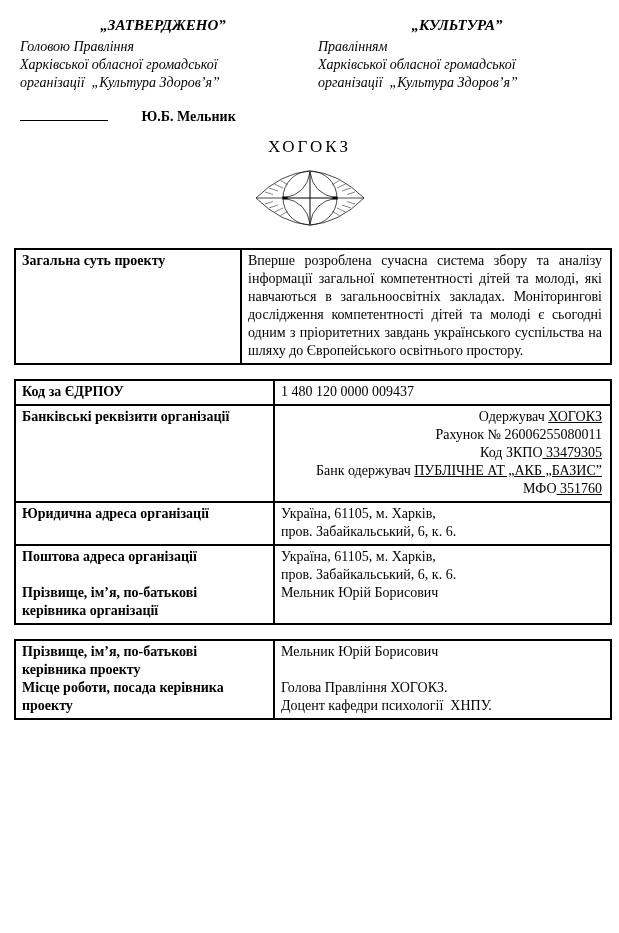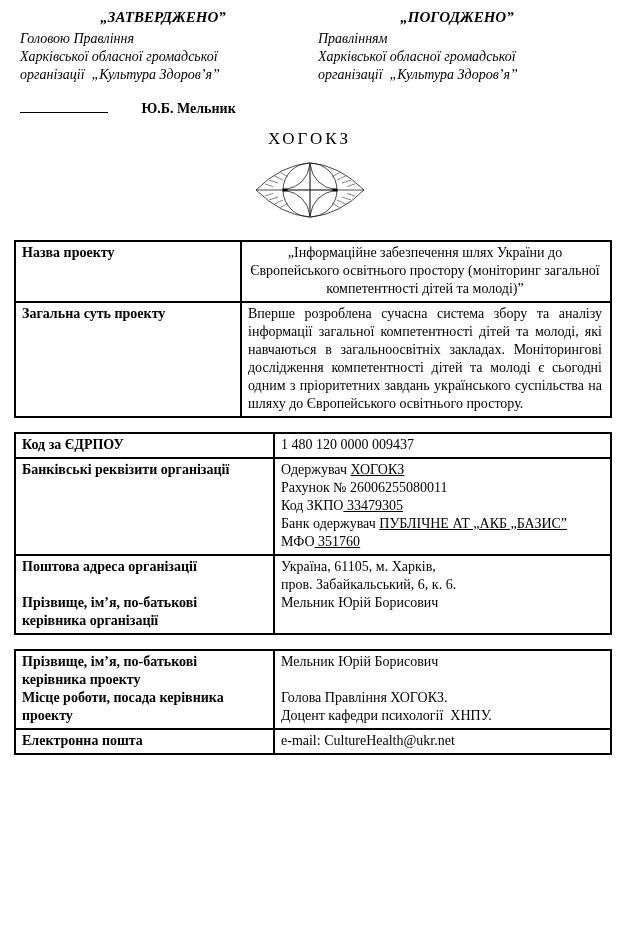--- a/index.html
+++ b/index.html
@@ -3,55 +3,55 @@
 <meta charset="utf-8">
 <style>
   * { margin:0; padding:0; box-sizing:border-box; }
   html,body { background:#ffffff; }
   body {
     width:619px; height:933px; overflow:hidden;
     font-family:"Liberation Serif", serif;
     font-size:14px; line-height:18px; color:#000000;
     position:relative;
   }
-  .hdr { display:flex; padding:8px 8px 0 20px; }
+  .hdr { display:flex; padding:16px 8px 0 20px; }
   .hdr-col.left  { width:286px; }
   .hdr-col.right { width:278px; margin-left:12px; }
   .hdr-title { font-weight:bold; font-style:italic; font-size:15px; text-align:center; margin-bottom:4px; }
   .hdr-lines { white-space:pre-wrap;font-style:italic; }
   .sig-row { margin:15px 0 0 20px; height:20px; }
   .sig-line { display:inline-block; width:88px; border-bottom:1px solid #000; height:14px; vertical-align:baseline; }
   .sig-name { font-weight:bold; margin-left:30px; }
   .org-abbr { text-align:center; font-size:17px; letter-spacing:3px; margin-top:11px; }
   .logo-wrap { text-align:center; margin-top:3px; height:80px; }
   table.doc { border-collapse:collapse; table-layout:fixed; width:596px; margin:0 0 0 14px; }
   table.doc.t1 { margin-top:9px; }
   table.doc.t2, table.doc.t3 { margin-top:14px; }
   table.doc td { border:2px solid #000; vertical-align:top; padding:2px 8px 3px 6px; }
   td.label { font-weight:bold; }
   .pre { white-space:pre-wrap; }
   .center { text-align:center; }
   .justify { text-align:justify;font-family:Liberation Serif, serif; }
   .u { text-decoration:underline; }
-  .bank-line { white-space:pre-wrap; }
+  .bank-line { white-space:pre-wrap;text-align:right; }
   svg .ln { fill:none; stroke:#1c1c1c; stroke-width:1.6; }
   svg .thin { fill:none; stroke:#1c1c1c; stroke-width:1.1; }
 </style>
 </head>
 <body>
 
 <div class="hdr">
   <div class="hdr-col left">
     <div class="hdr-title">„ЗАТВЕРДЖЕНО”</div>
     <div class="hdr-lines">Головою Правління
 Харківської обласної громадської
 організації  „Культура Здоров’я”</div>
   </div>
   <div class="hdr-col right">
-    <div class="hdr-title">„ПОГОДЖЕНО”</div>
+    <div class="hdr-title">„КУЛЬТУРА”</div>
     <div class="hdr-lines">Правлінням
 Харківської обласної громадської
 організації  „Культура Здоров’я”</div>
   </div>
 </div>
 
 <div class="sig-row">
   <span class="sig-line"></span>
   <span class="sig-name">Ю.Б. Мельник</span>
 </div>
@@ -75,24 +75,20 @@
     <rect x="157" y="59" width="10" height="6" fill="#000"></rect>
   </svg>
 </div>
 
 <table class="doc t1">
   <colgroup>
       <col style="width:226px">
       <col style="width:370px">
     </colgroup>
   <tbody>
-      <tr>
-    <td class="label">Назва проекту</td>
-    <td class="center">„Інформаційне забезпечення шлях України до Європейського освітнього простору (моніторинг загальної компетентності дітей та молоді)”</td>
-  </tr>
   <tr>
     <td class="label">Загальна суть проекту</td>
     <td class="justify">Вперше розроблена сучасна система збору та аналізу інформації загальної компетентності дітей та молоді, які навчаються в загальноосвітніх закладах. Моніторингові дослідження компетентності дітей та молоді є сьогодні одним з пріоритетних завдань українського суспільства на шляху до Європейського освітнього простору.</td>
   </tr>
 </tbody>
   </table>
 
 <table class="doc t2">
   <colgroup>
       <col style="width:259px">
@@ -105,20 +101,25 @@
   </tr>
   <tr>
     <td class="label">Банківські реквізити організації</td>
     <td>
       <div class="bank-line"><span>Одержувач </span><span class="u">ХОГОКЗ</span></div>
       <div class="bank-line">Рахунок № 26006255080011</div>
       <div class="bank-line"><span>Код ЗКПО</span><span class="u"> 33479305</span></div>
       <div class="bank-line"><span>Банк одержувач </span><span class="u">ПУБЛІЧНЕ АТ „АКБ „БАЗИС”</span></div>
       <div class="bank-line"><span>МФО</span><span class="u"> 351760</span></div>
     </td>
+  </tr>
+  <tr>
+    <td class="label">Юридична адреса організації</td>
+    <td class="pre">Україна, 61105, м. Харків,
+пров. Забайкальський, 6, к. 6.</td>
   </tr>
   <tr>
     <td class="label pre">Поштова адреса організації
 
 Прізвище, ім’я, по-батькові
 керівника організації</td>
     <td class="pre">Україна, 61105, м. Харків,
 пров. Забайкальський, 6, к. 6.
 Мельник Юрій Борисович</td>
   </tr>
@@ -134,18 +135,14 @@
       <tr>
     <td class="label pre">Прізвище, ім’я, по-батькові
 керівника проекту
 Місце роботи, посада керівника
 проекту</td>
     <td class="pre">Мельник Юрій Борисович
 
 Голова Правління ХОГОКЗ.
 Доцент кафедри психології  ХНПУ.</td>
   </tr>
-  <tr>
-    <td class="label">Електронна пошта</td>
-    <td>e-mail: CultureHealth@ukr.net</td>
-  </tr>
 </tbody>
   </table>
 
 </body></html>

